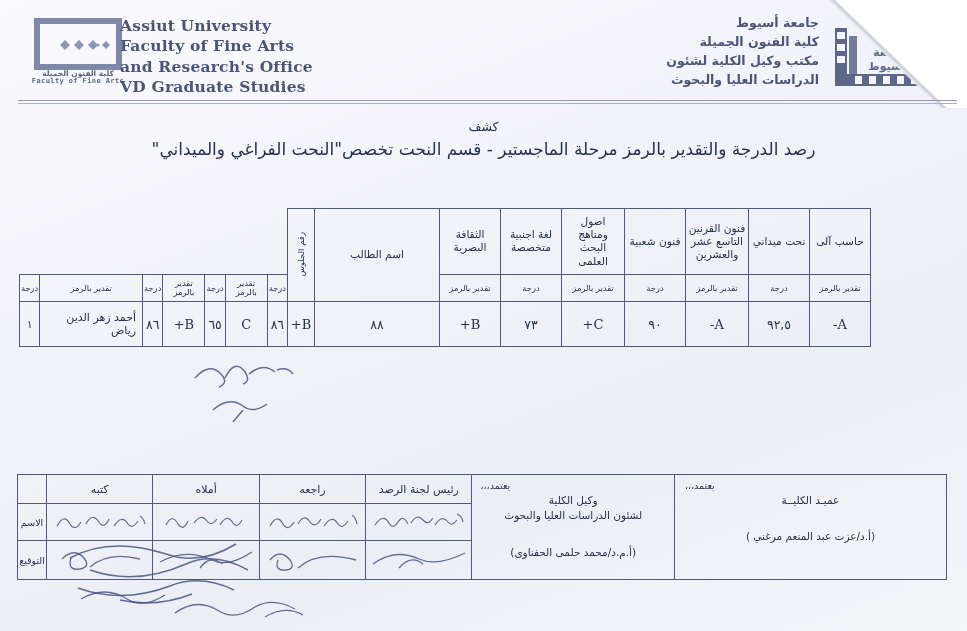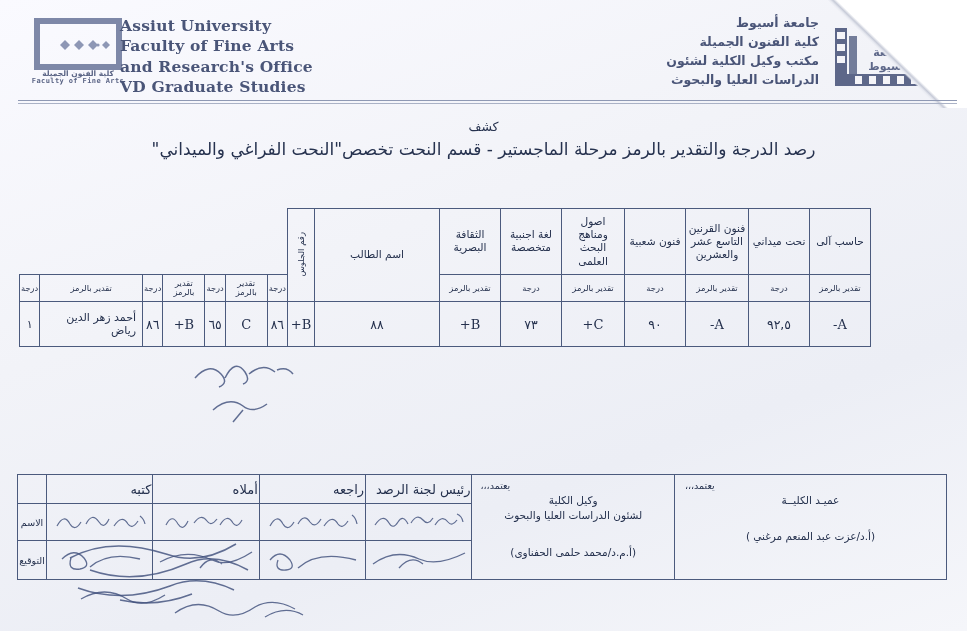--- a/index.html
+++ b/index.html
@@ -70,21 +70,21 @@
   .vtext{writing-mode:vertical-rl;transform:rotate(180deg);white-space:nowrap;font-size:8.5px;display:inline-block;line-height:1;}
 
   #summary-table{position:absolute;top:370px;right:327px;width:393px;}
   #summary-table .sh{font-size:9.5px;padding:7px 4px;line-height:1.22;}
   #summary-table .sv{font-size:12.5px;padding:9px 4px;}
   #summary-table .sv-en{font-family:"DejaVu Serif","Liberation Serif",serif;font-size:13px;}
 
   #sign-table{position:absolute;top:474px;right:20px;width:930px;}
   #sign-table td{border:1.1px solid #4b5a7d;}
   #sign-table .rowlab{font-size:9.5px;width:26px;padding:2px 1px;}
-  #sign-table .colhead{font-size:13px;height:26px;text-align:right;}
+  #sign-table .colhead{font-size:11px;height:26px;}
   #sign-table .cell{height:32px;}
   #sign-table .approve{font-size:10.5px;line-height:1.45;padding:4px 8px;vertical-align:top;}
   #sign-table .approve .lead{display:block;text-align:left;font-size:9.5px;}
   #sign-table .approve .mid{display:block;text-align:center;}
   #sign-table .approve .nm{display:block;text-align:center;margin-top:22px;}
   #sign-table .dean{font-size:10.5px;line-height:1.5;padding:4px 10px;vertical-align:top;}
   #sign-table .dean .lead{display:block;text-align:left;font-size:9.5px;}
   #sign-table .dean .role{display:block;text-align:center;letter-spacing:2px;}
   #sign-table .dean .nm{display:block;text-align:center;margin-top:20px;}
 

